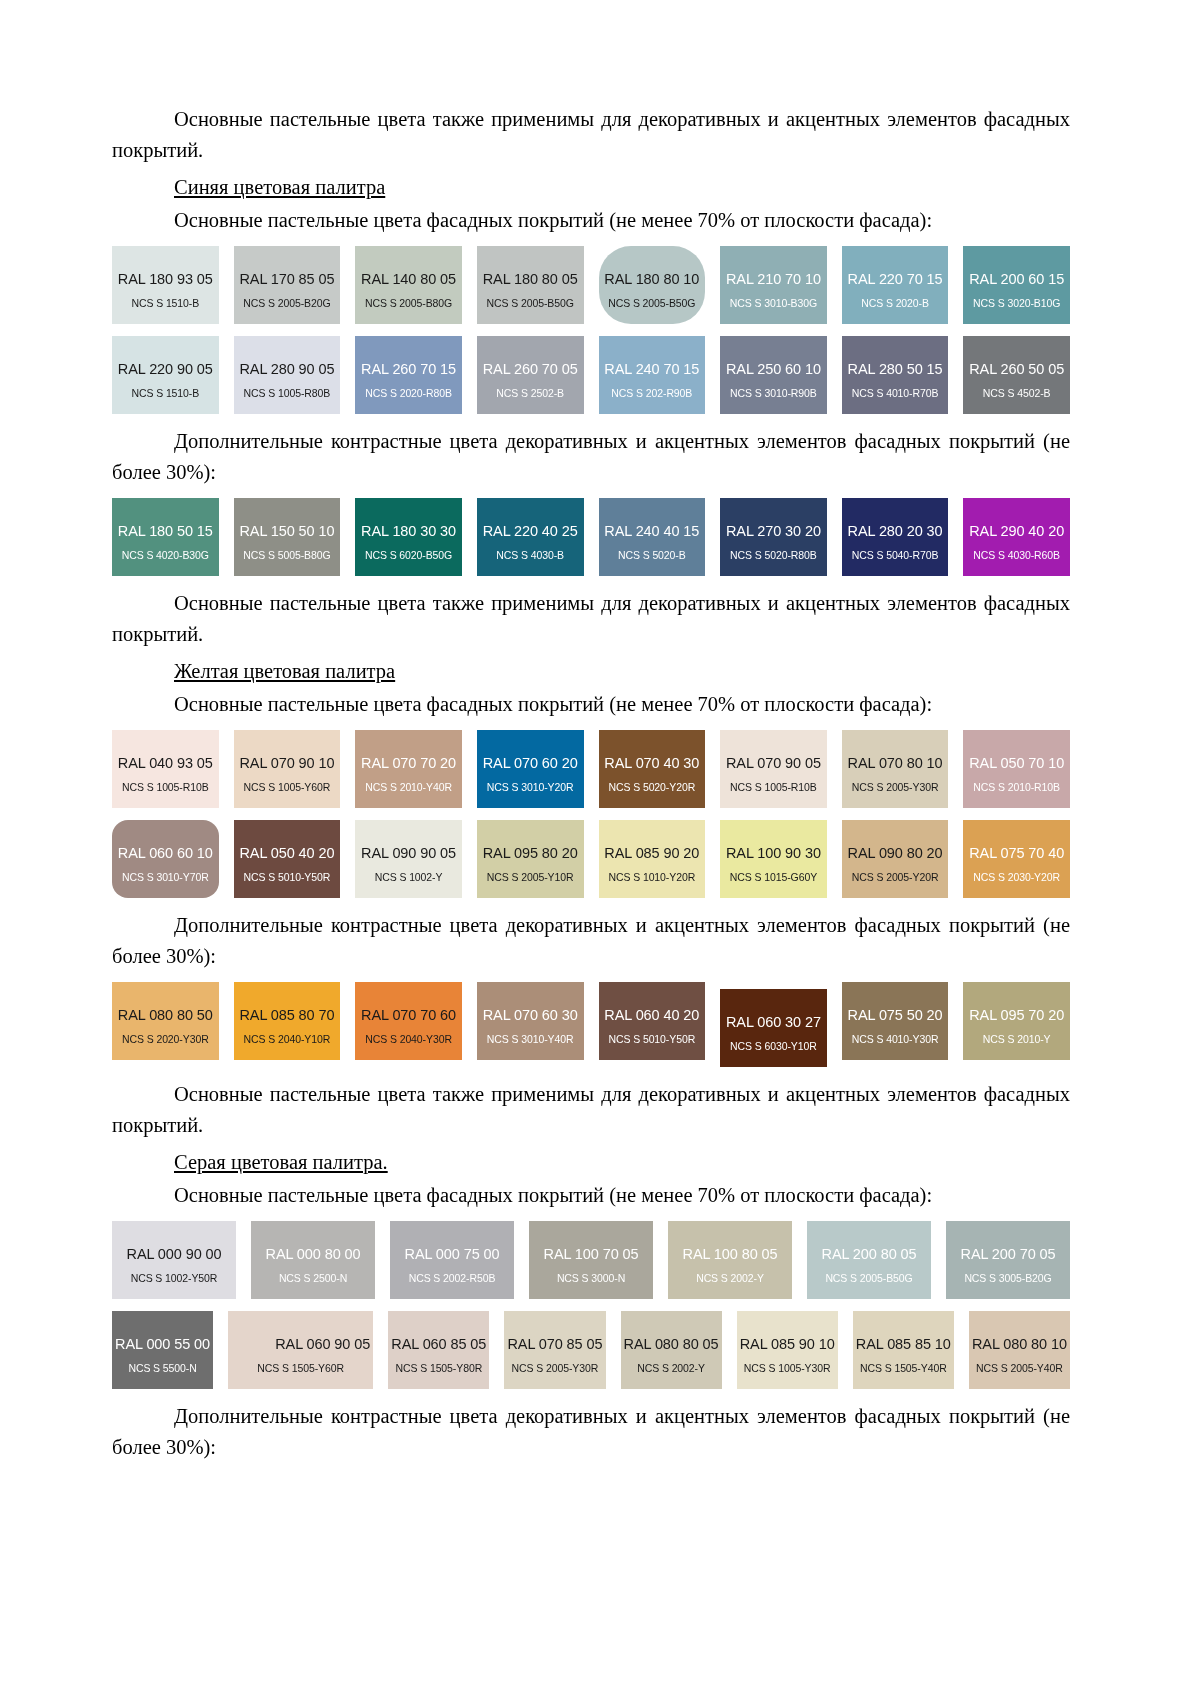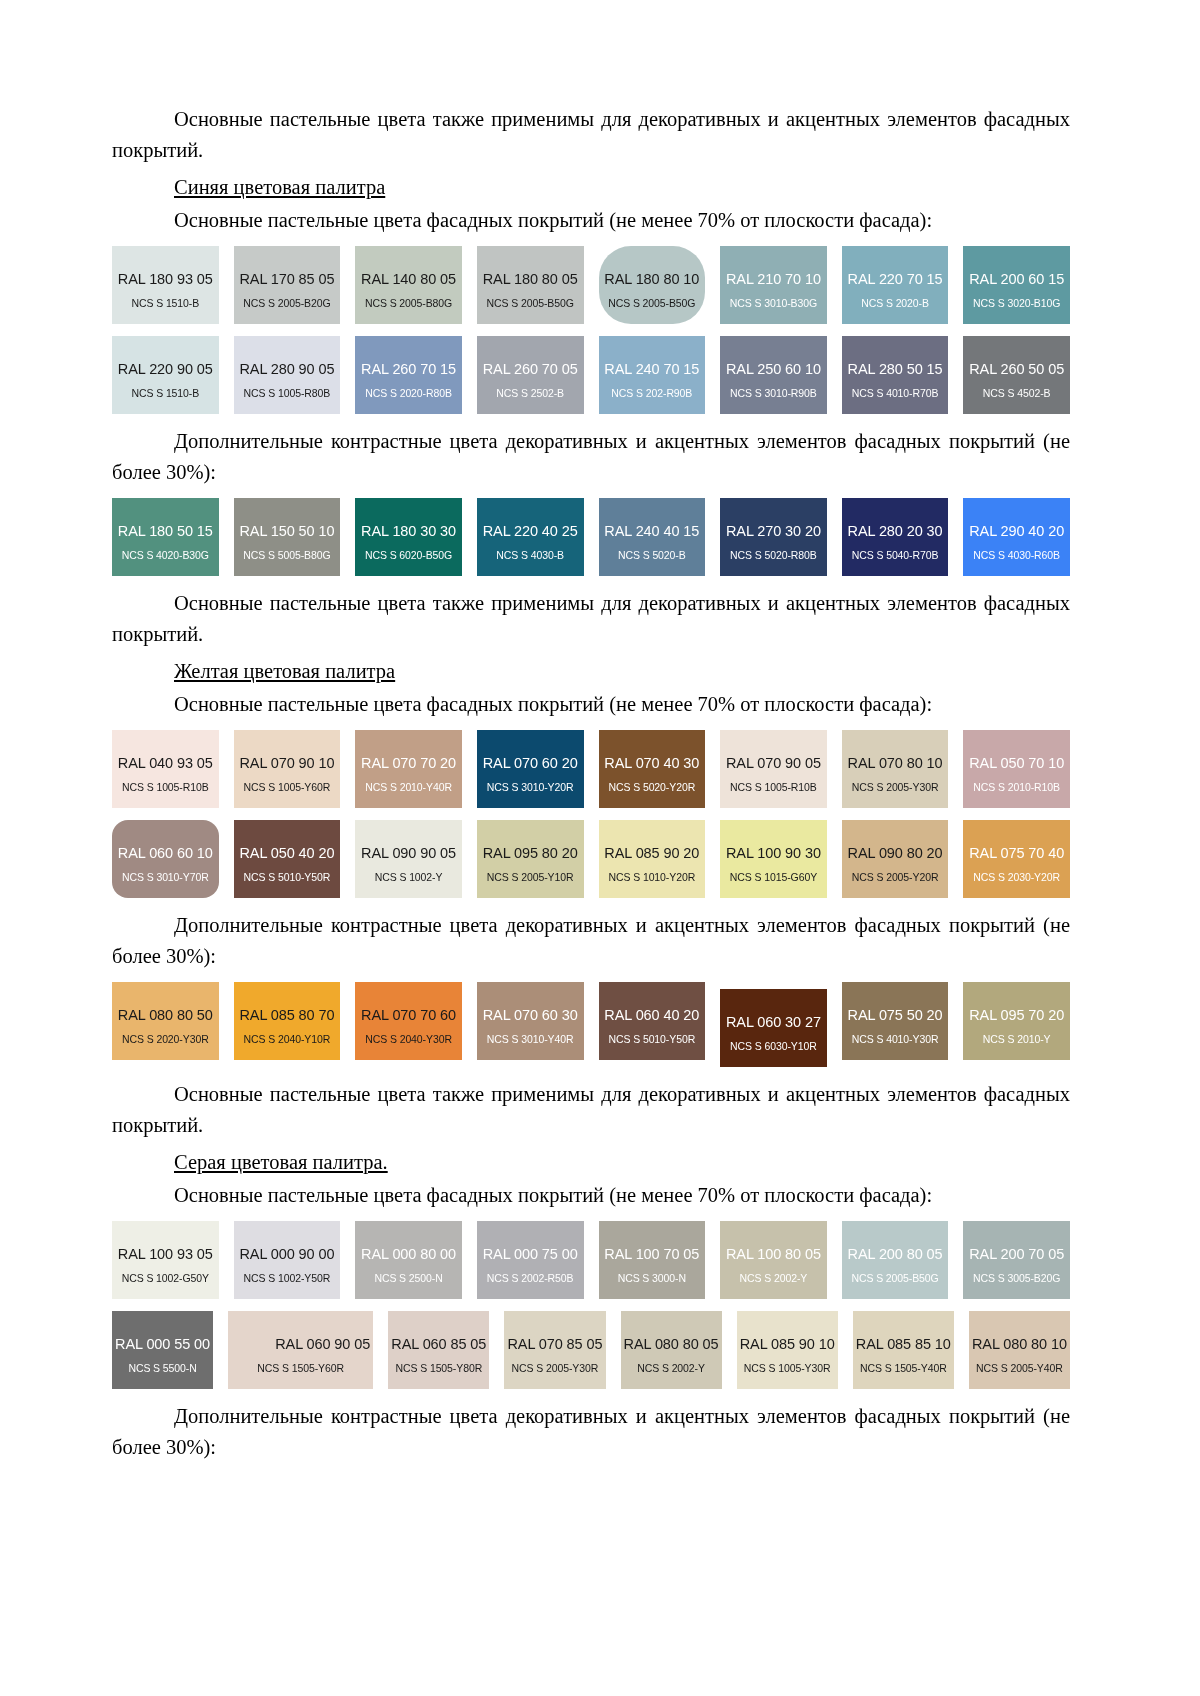--- a/index.html
+++ b/index.html
@@ -195,21 +195,21 @@
         <div class="ncs">NCS S 5020-B</div>
       </div>
       <div class="swatch dark" style="background: rgb(43, 63, 100);">
         <div class="ral">RAL 270 30 20</div>
         <div class="ncs">NCS S 5020-R80B</div>
       </div>
       <div class="swatch dark" style="background: rgb(34, 42, 99);">
         <div class="ral">RAL 280 20 30</div>
         <div class="ncs">NCS S 5040-R70B</div>
       </div>
-      <div class="swatch dark" style="background: #3b82f6;">
+      <div class="swatch dark" style="background: #a21caf;">
         <div class="ral">RAL 290 40 20</div>
         <div class="ncs">NCS S 4030-R60B</div>
       </div>
     </div>
 
   <p class="para">Основные пастельные цвета также применимы для декоративных и акцентных элементов фасадных покрытий.</p>
 
   <p class="subhead"><span class="u">Желтая цветовая палитра</span></p>
 
   <p class="lead">Основные пастельные цвета фасадных покрытий (не менее 70% от плоскости фасада):</p>
@@ -220,21 +220,21 @@
         <div class="ncs">NCS S 1005-R10B</div>
       </div>
       <div class="swatch light" style="background: rgb(236, 217, 197);">
         <div class="ral">RAL 070 90 10</div>
         <div class="ncs">NCS S 1005-Y60R</div>
       </div>
       <div class="swatch dark" style="background: rgb(193, 159, 135);">
         <div class="ral">RAL 070 70 20</div>
         <div class="ncs">NCS S 2010-Y40R</div>
       </div>
-      <div class="swatch dark" style="background: #0c4a6e;">
+      <div class="swatch dark" style="background: #0369a1;">
         <div class="ral">RAL 070 60 20</div>
         <div class="ncs">NCS S 3010-Y20R</div>
       </div>
       <div class="swatch dark" style="background: rgb(124, 82, 44);">
         <div class="ral">RAL 070 40 30</div>
         <div class="ncs">NCS S 5020-Y20R</div>
       </div>
       <div class="swatch light" style="background: rgb(238, 227, 217);">
         <div class="ral">RAL 070 90 05</div>
         <div class="ncs">NCS S 1005-R10B</div>
@@ -321,24 +321,20 @@
       </div>
     </div>
 
   <p class="para">Основные пастельные цвета также применимы для декоративных и акцентных элементов фасадных покрытий.</p>
 
   <p class="subhead"><span class="u">Серая цветовая палитра.</span></p>
 
   <p class="lead">Основные пастельные цвета фасадных покрытий (не менее 70% от плоскости фасада):</p>
 
   <div class="swatch-row">
-      <div class="swatch light" style="background: rgb(238, 239, 230);">
-        <div class="ral">RAL 100 93 05</div>
-        <div class="ncs">NCS S 1002-G50Y</div>
-      </div>
       <div class="swatch light" style="background: rgb(222, 221, 226);">
         <div class="ral">RAL 000 90 00</div>
         <div class="ncs">NCS S 1002-Y50R</div>
       </div>
       <div class="swatch dark" style="background: rgb(182, 181, 179);">
         <div class="ral">RAL 000 80 00</div>
         <div class="ncs">NCS S 2500-N</div>
       </div>
       <div class="swatch dark" style="background: rgb(176, 176, 180);">
         <div class="ral">RAL 000 75 00</div>

